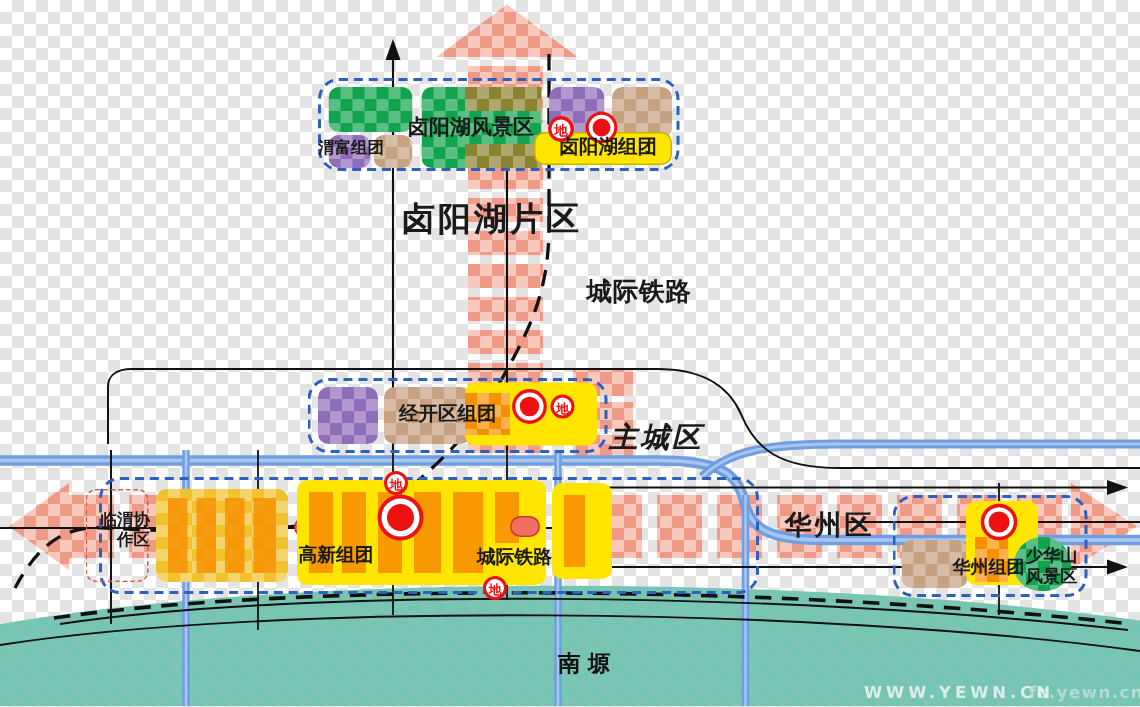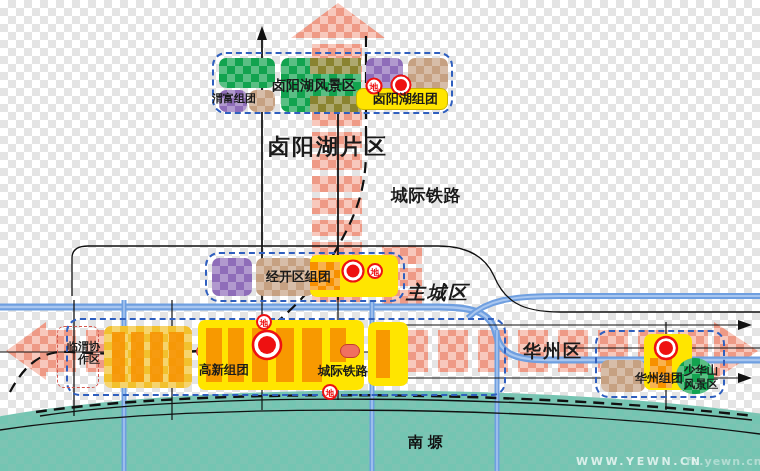--- a/index.html
+++ b/index.html
@@ -244,21 +244,21 @@
   <svg class="lay">
     <g>
       <circle cx="666" cy="348" r="11" fill="#fff" stroke="#ee1111" stroke-width="2.4"></circle>
       <circle cx="666" cy="348" r="7" fill="#ee1111"></circle>
     </g>
   </svg>
 
   <div class="lbl" style="left:268px;top:134px;font-size:22px;letter-spacing:2px;">卤阳湖片区</div>
   <div class="lbl" style="left:406px;top:282px;font-size:19px;letter-spacing:2px;font-style:italic;">主城区</div>
   <div class="lbl" style="left:523px;top:341px;font-size:18px;letter-spacing:2px;text-align:center;">华州区</div>
-  <div class="lbl" style="left:372px;top:434px;font-size:15px;letter-spacing:5px;color:#111;margin-left:36px;">南塬</div>
+  <div class="lbl" style="left:372px;top:434px;font-size:15px;letter-spacing:5px;color:#111;">南塬</div>
   <div class="lbl" style="left:391px;top:186px;font-size:17px;letter-spacing:.5px;">城际铁路</div>
 
   <div class="lbl" style="left:212px;top:93px;font-size:11px;">渭富组团</div>
   <div class="lbl" style="left:272px;top:77px;font-size:14px;">卤阳湖风景区</div>
   <div class="lbl" style="left:360px;top:92px;font-size:13px;padding-left:13px;">卤阳湖组团</div>
   <div class="lbl" style="left:266px;top:270px;font-size:13px;">经开区组团</div>
   <div class="lbl" style="left:60px;top:341px;font-size:11px;white-space:pre;width:40px;text-align:right;">临渭协
 作区</div>
   <div class="lbl" style="left:164px;top:363px;font-size:12.5px;padding-left:35px;">高新组团</div>
   <div class="lbl" style="left:318px;top:364px;font-size:12.5px;">城际铁路</div>

